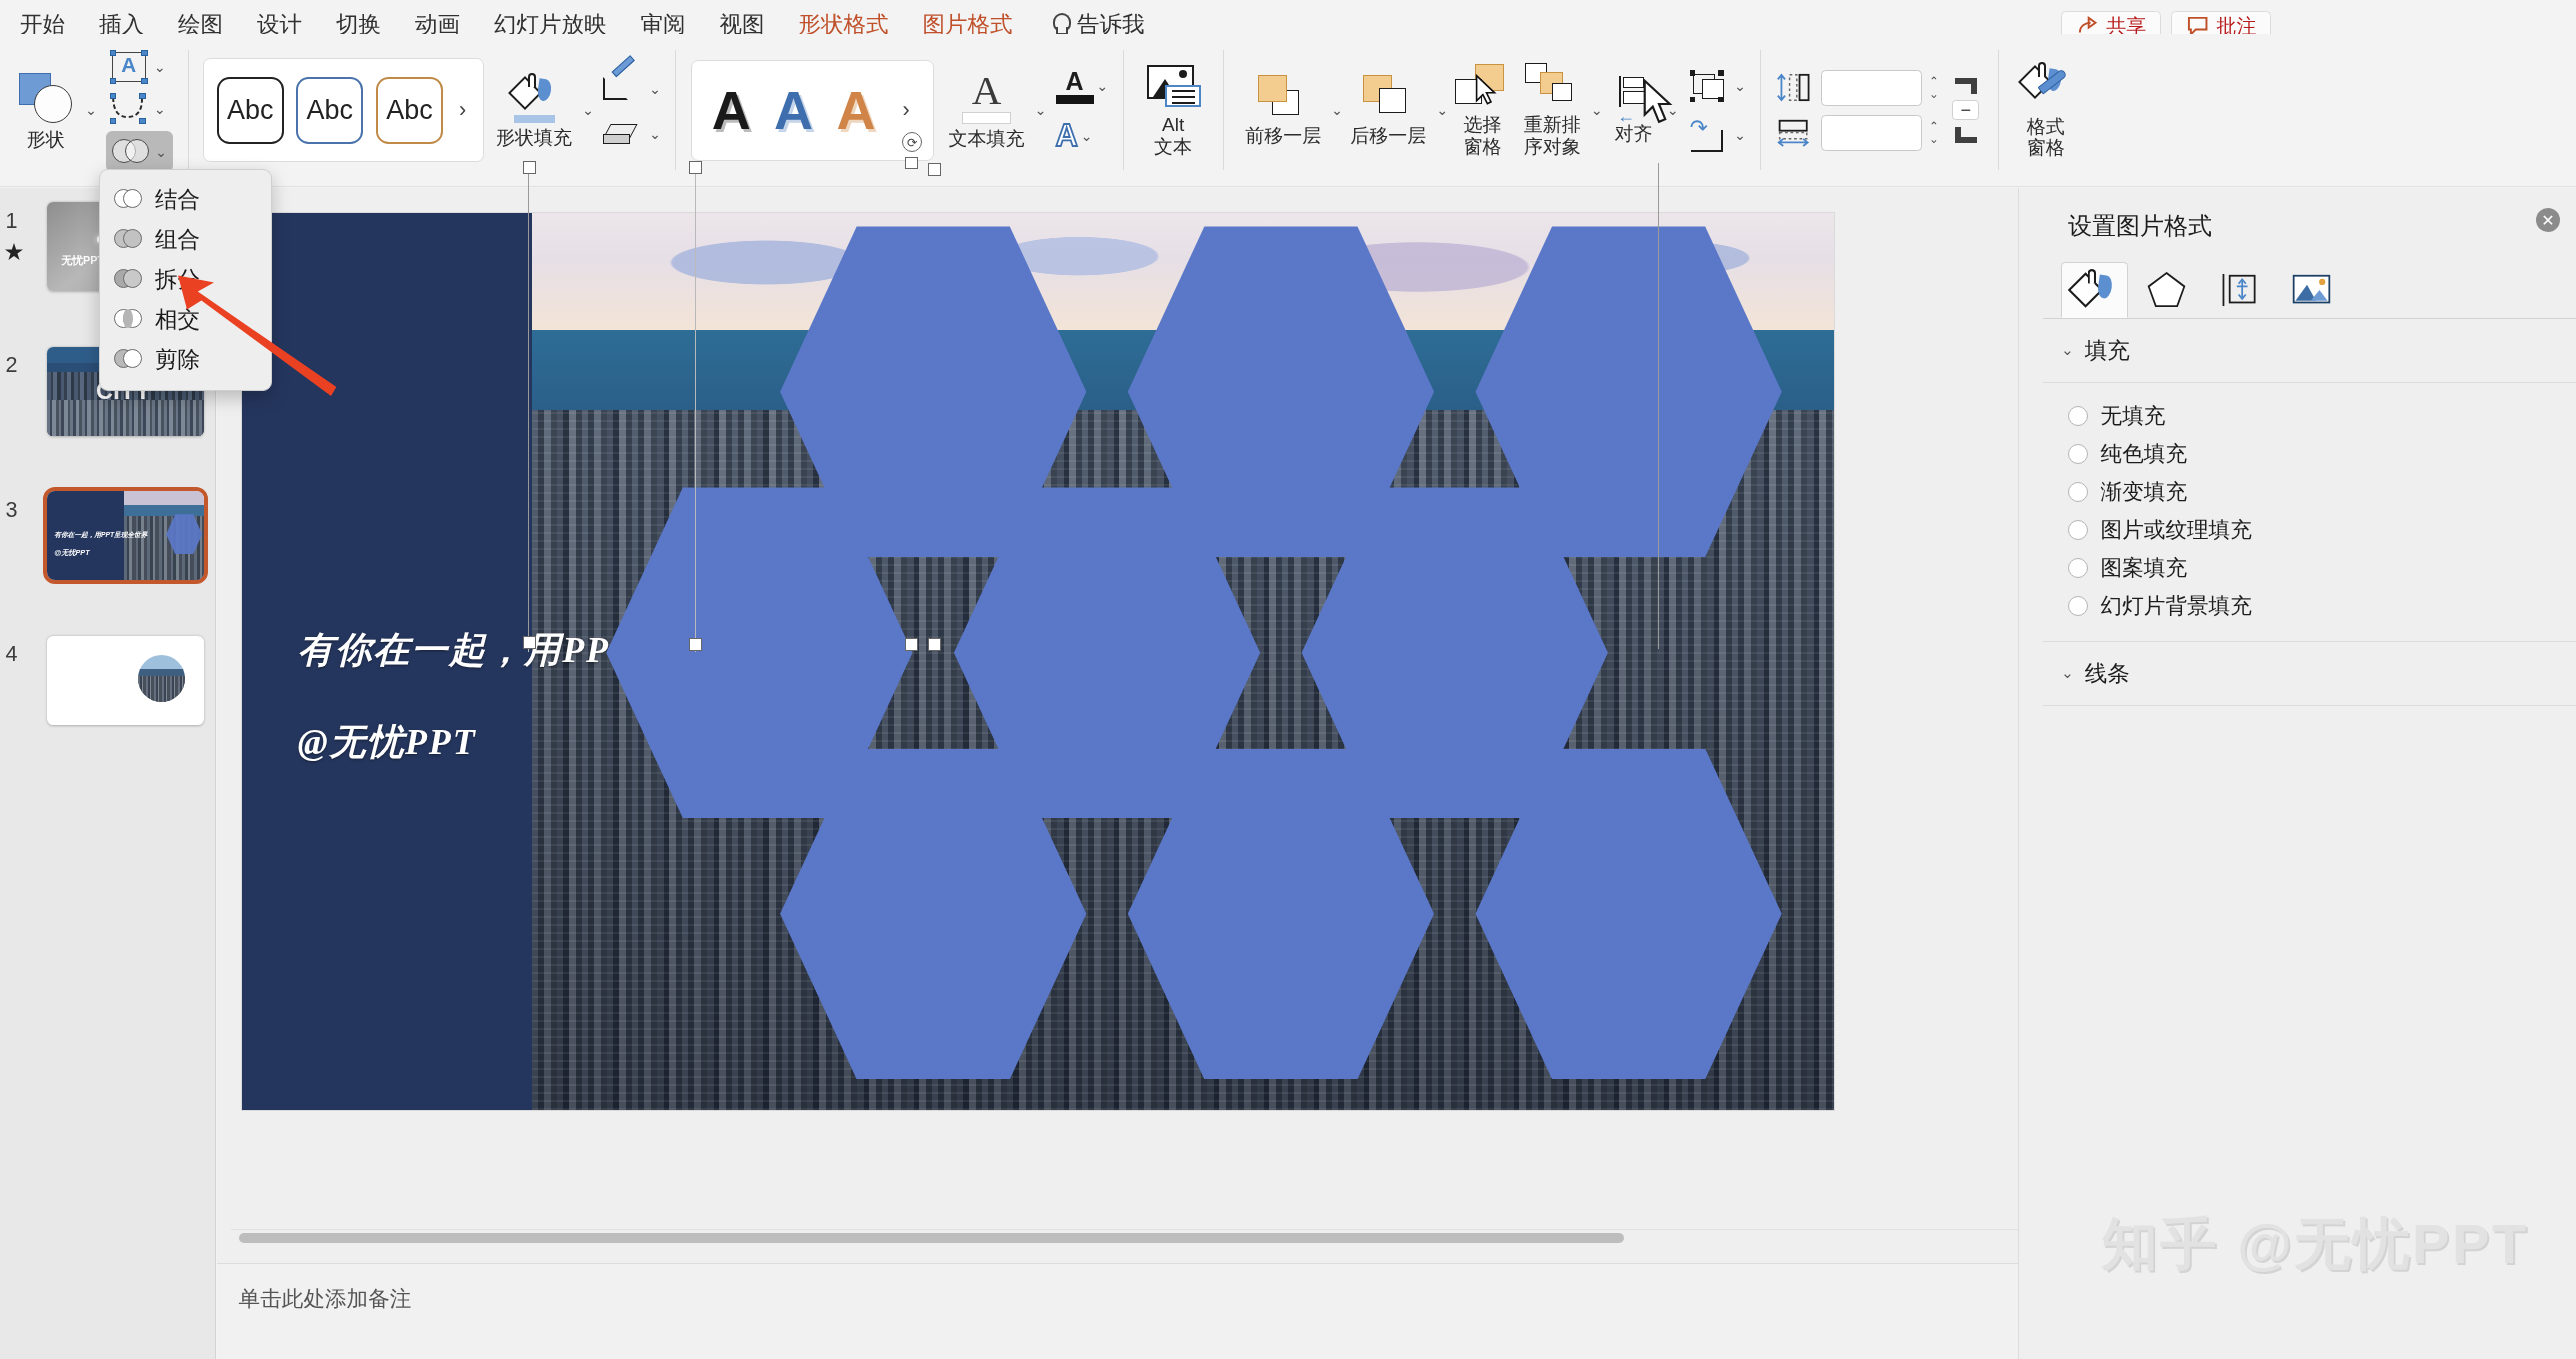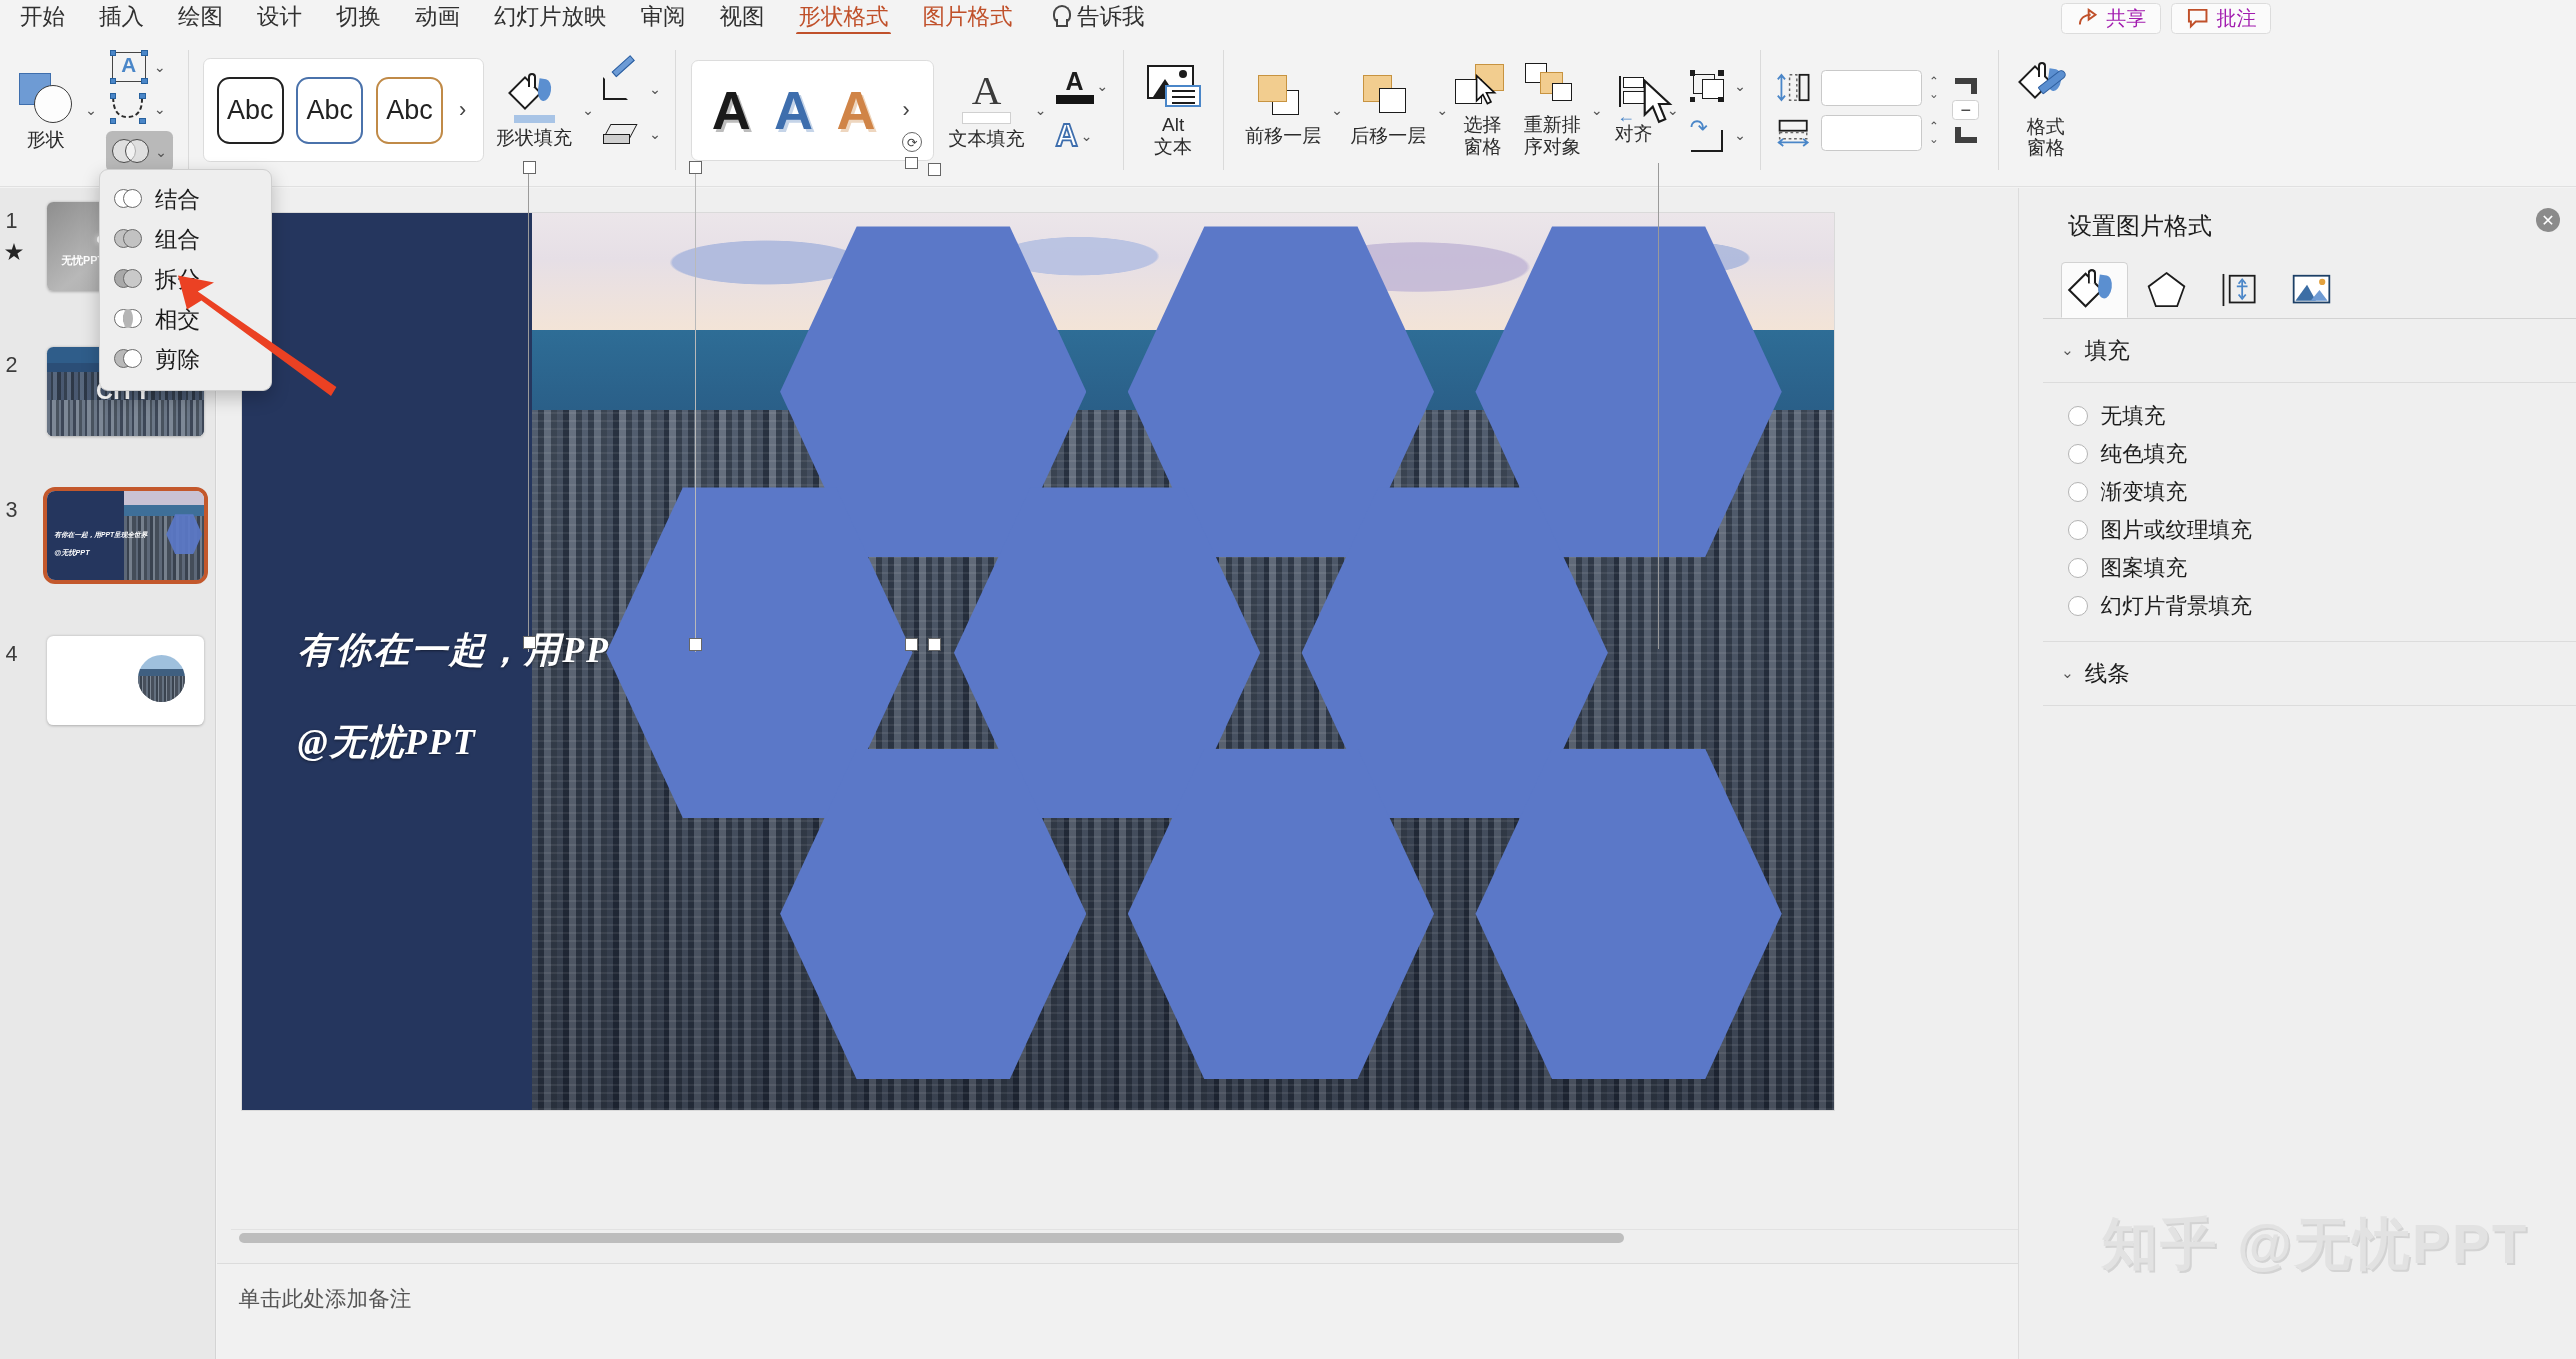--- a/index.html
+++ b/index.html
@@ -5,21 +5,21 @@
   * { box-sizing: border-box; margin: 0; padding: 0; }
   html, body {
     width: 2576px; height: 1360px;
     font-family: "Liberation Sans", "DejaVu Sans", sans-serif;
     background: #f3f3f3; overflow: hidden;
   }
   #app { position: relative; width: 2576px; height: 1360px; }
 
   
   .tabbar {
-    position: absolute; left: 0; top: 0; width: 2287px; height: 34px;
+    position: absolute; left: 0; top: 8px; width: 2287px; height: 34px;
     background: #f3f3f3; display: flex; align-items: center;
   }
   .tab {
     font-size: 22.5px; color: #303030; padding: 0 17px; height: 34px;
     line-height: 34px; white-space: nowrap; cursor: default;
   }
   .tab.first { padding-left: 20px; }
   .tab.active { color: #c0502a; position: relative; }
   .tab.active::after {
     content: ""; position: absolute; left: 14.4px; right: 14.4px; bottom: -1.8px;
@@ -35,21 +35,21 @@
     border: 2px solid #444; border-radius: 50% 50% 45% 45%; border-bottom-color: transparent;
   }
   .bulb::after {
     content: ""; position: absolute; left: 5.4px; top: 13.5px; width: 7.2px; height: 6.3px;
     border-left: 2px solid #444; border-right: 2px solid #444; border-bottom: 2px solid #444;
   }
   .topright { position: absolute; right: 16px; top: 2.7px; display: flex; gap: 10.8px; }
   .tr-btn {
     height: 31px; display: flex; align-items: center; gap: 7.2px;
     padding: 0 13.5px; border: 0.9px solid #dcdcdc; border-radius: 4.5px;
-    background: #fbfbfb; color: #a21caf; font-size: 20px; white-space: nowrap;
+    background: #fbfbfb; color: #b91c1c; font-size: 20px; white-space: nowrap;
   }
 
   
   .ribbon {
     position: absolute; left: 0; top: 34px; width: 2576px; height: 153px;
     background: #f3f3f3; border-bottom: 0.9px solid #e0e0e0;
     display: flex; align-items: stretch;
   }
   .grp { display: flex; align-items: center; position: relative; padding: 0 9px; }
   .sep { width: 0.9px; background: #dadada; margin: 16px 5.4px 16px 5.4px; align-self: stretch; }

